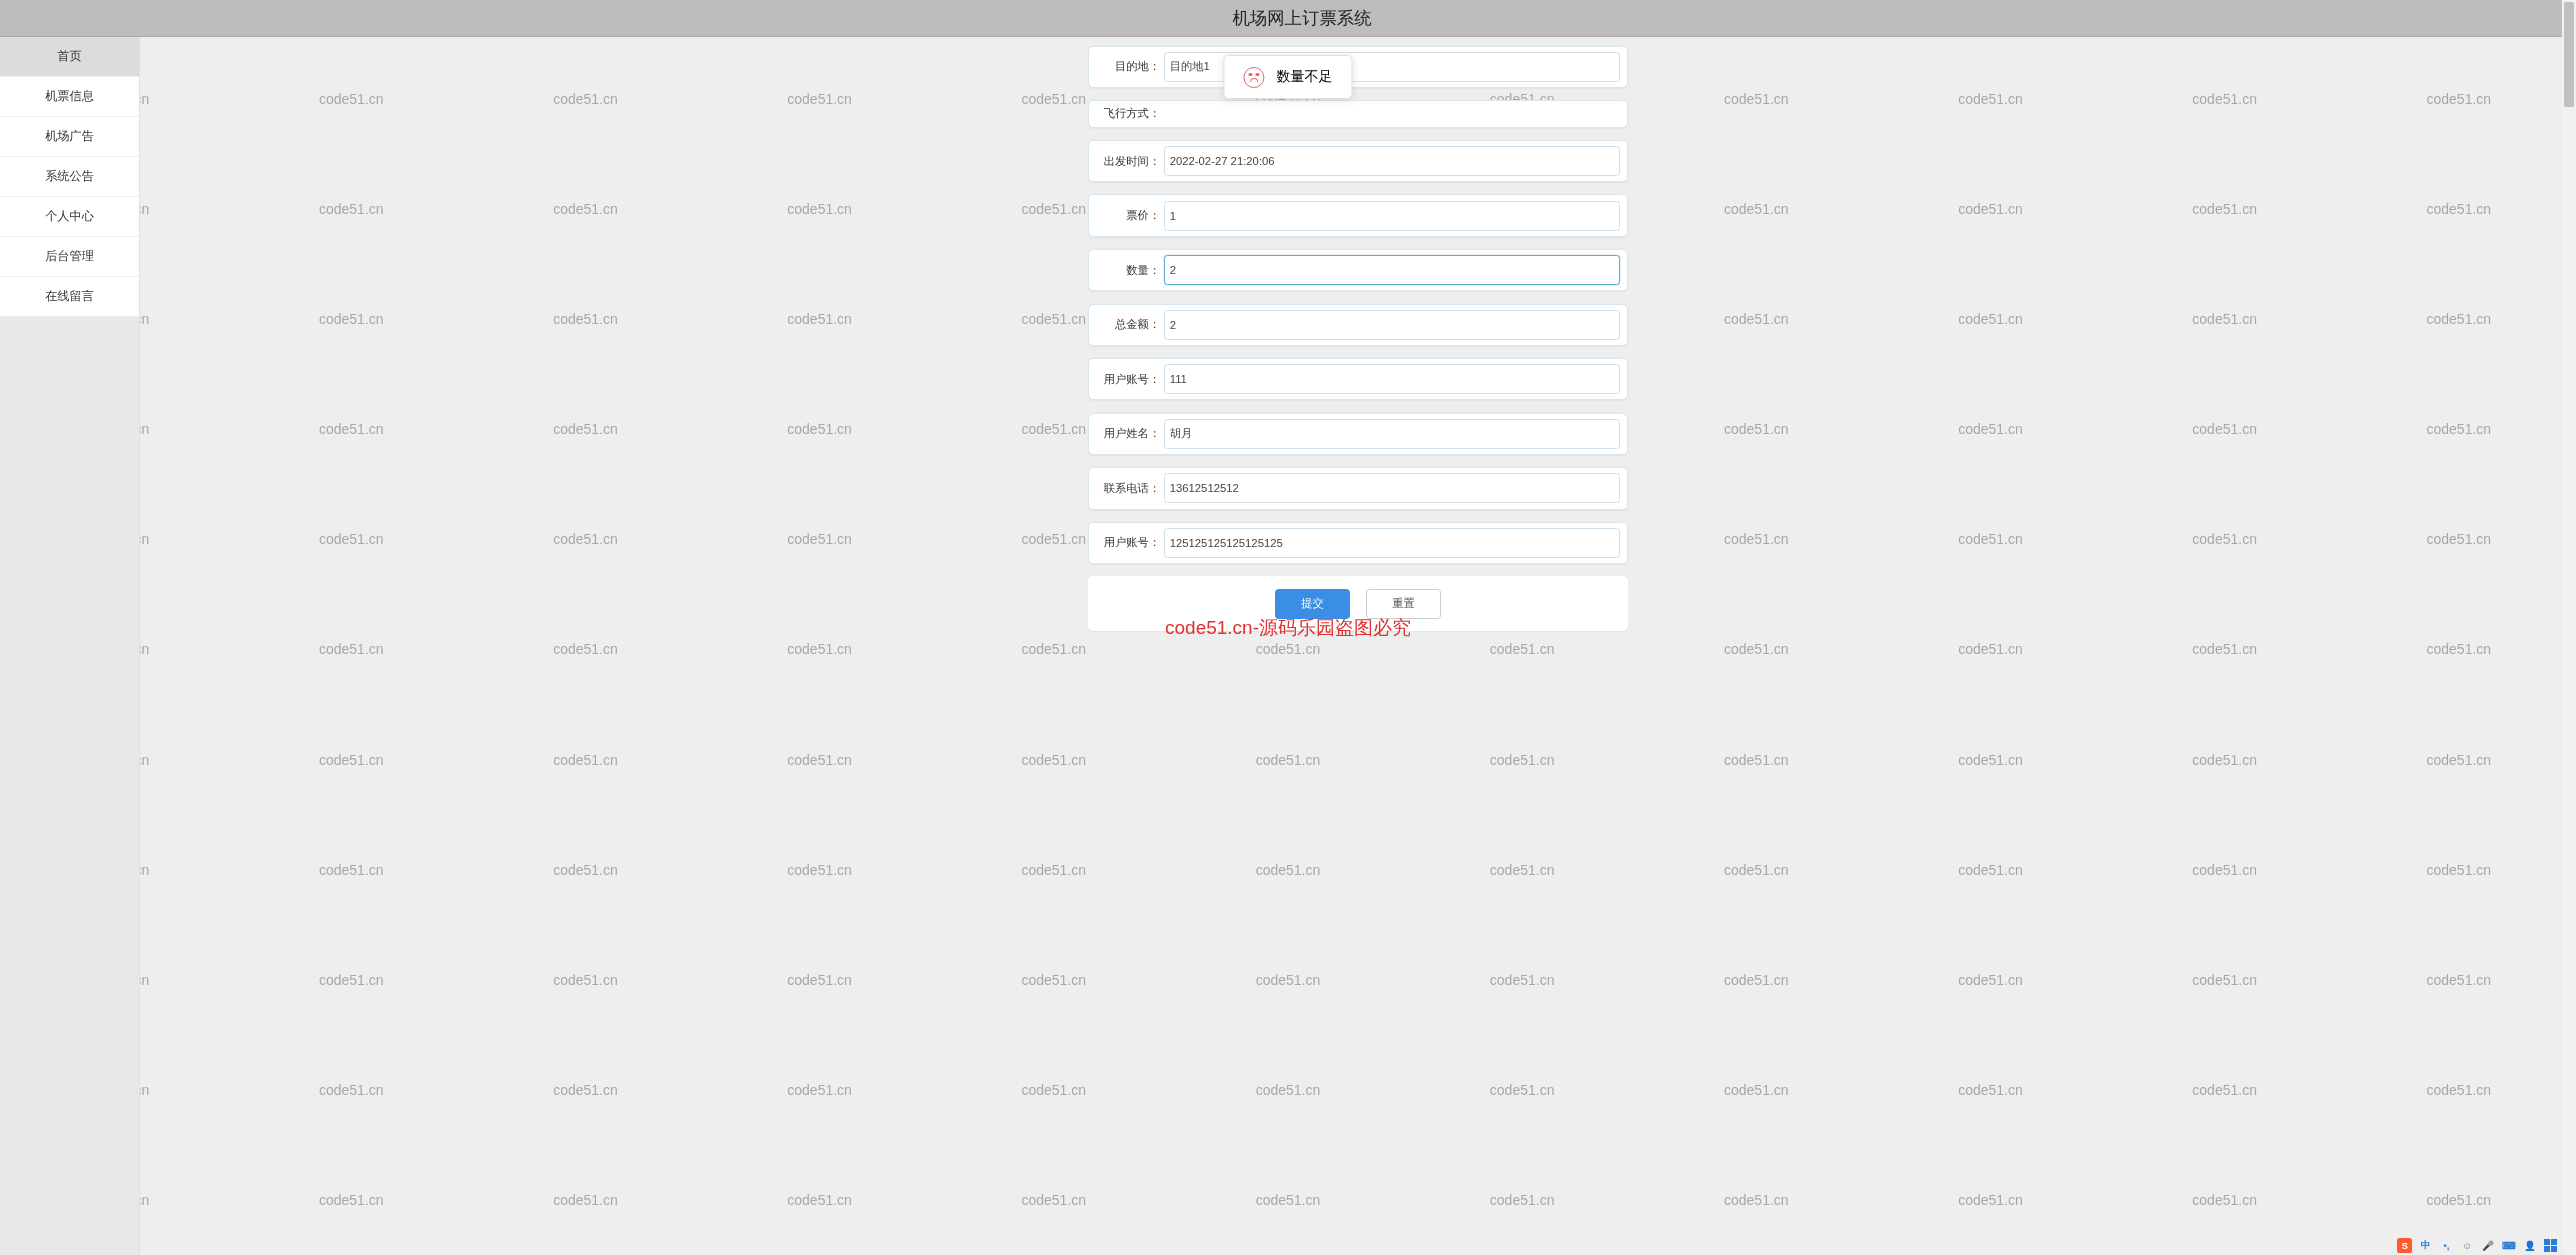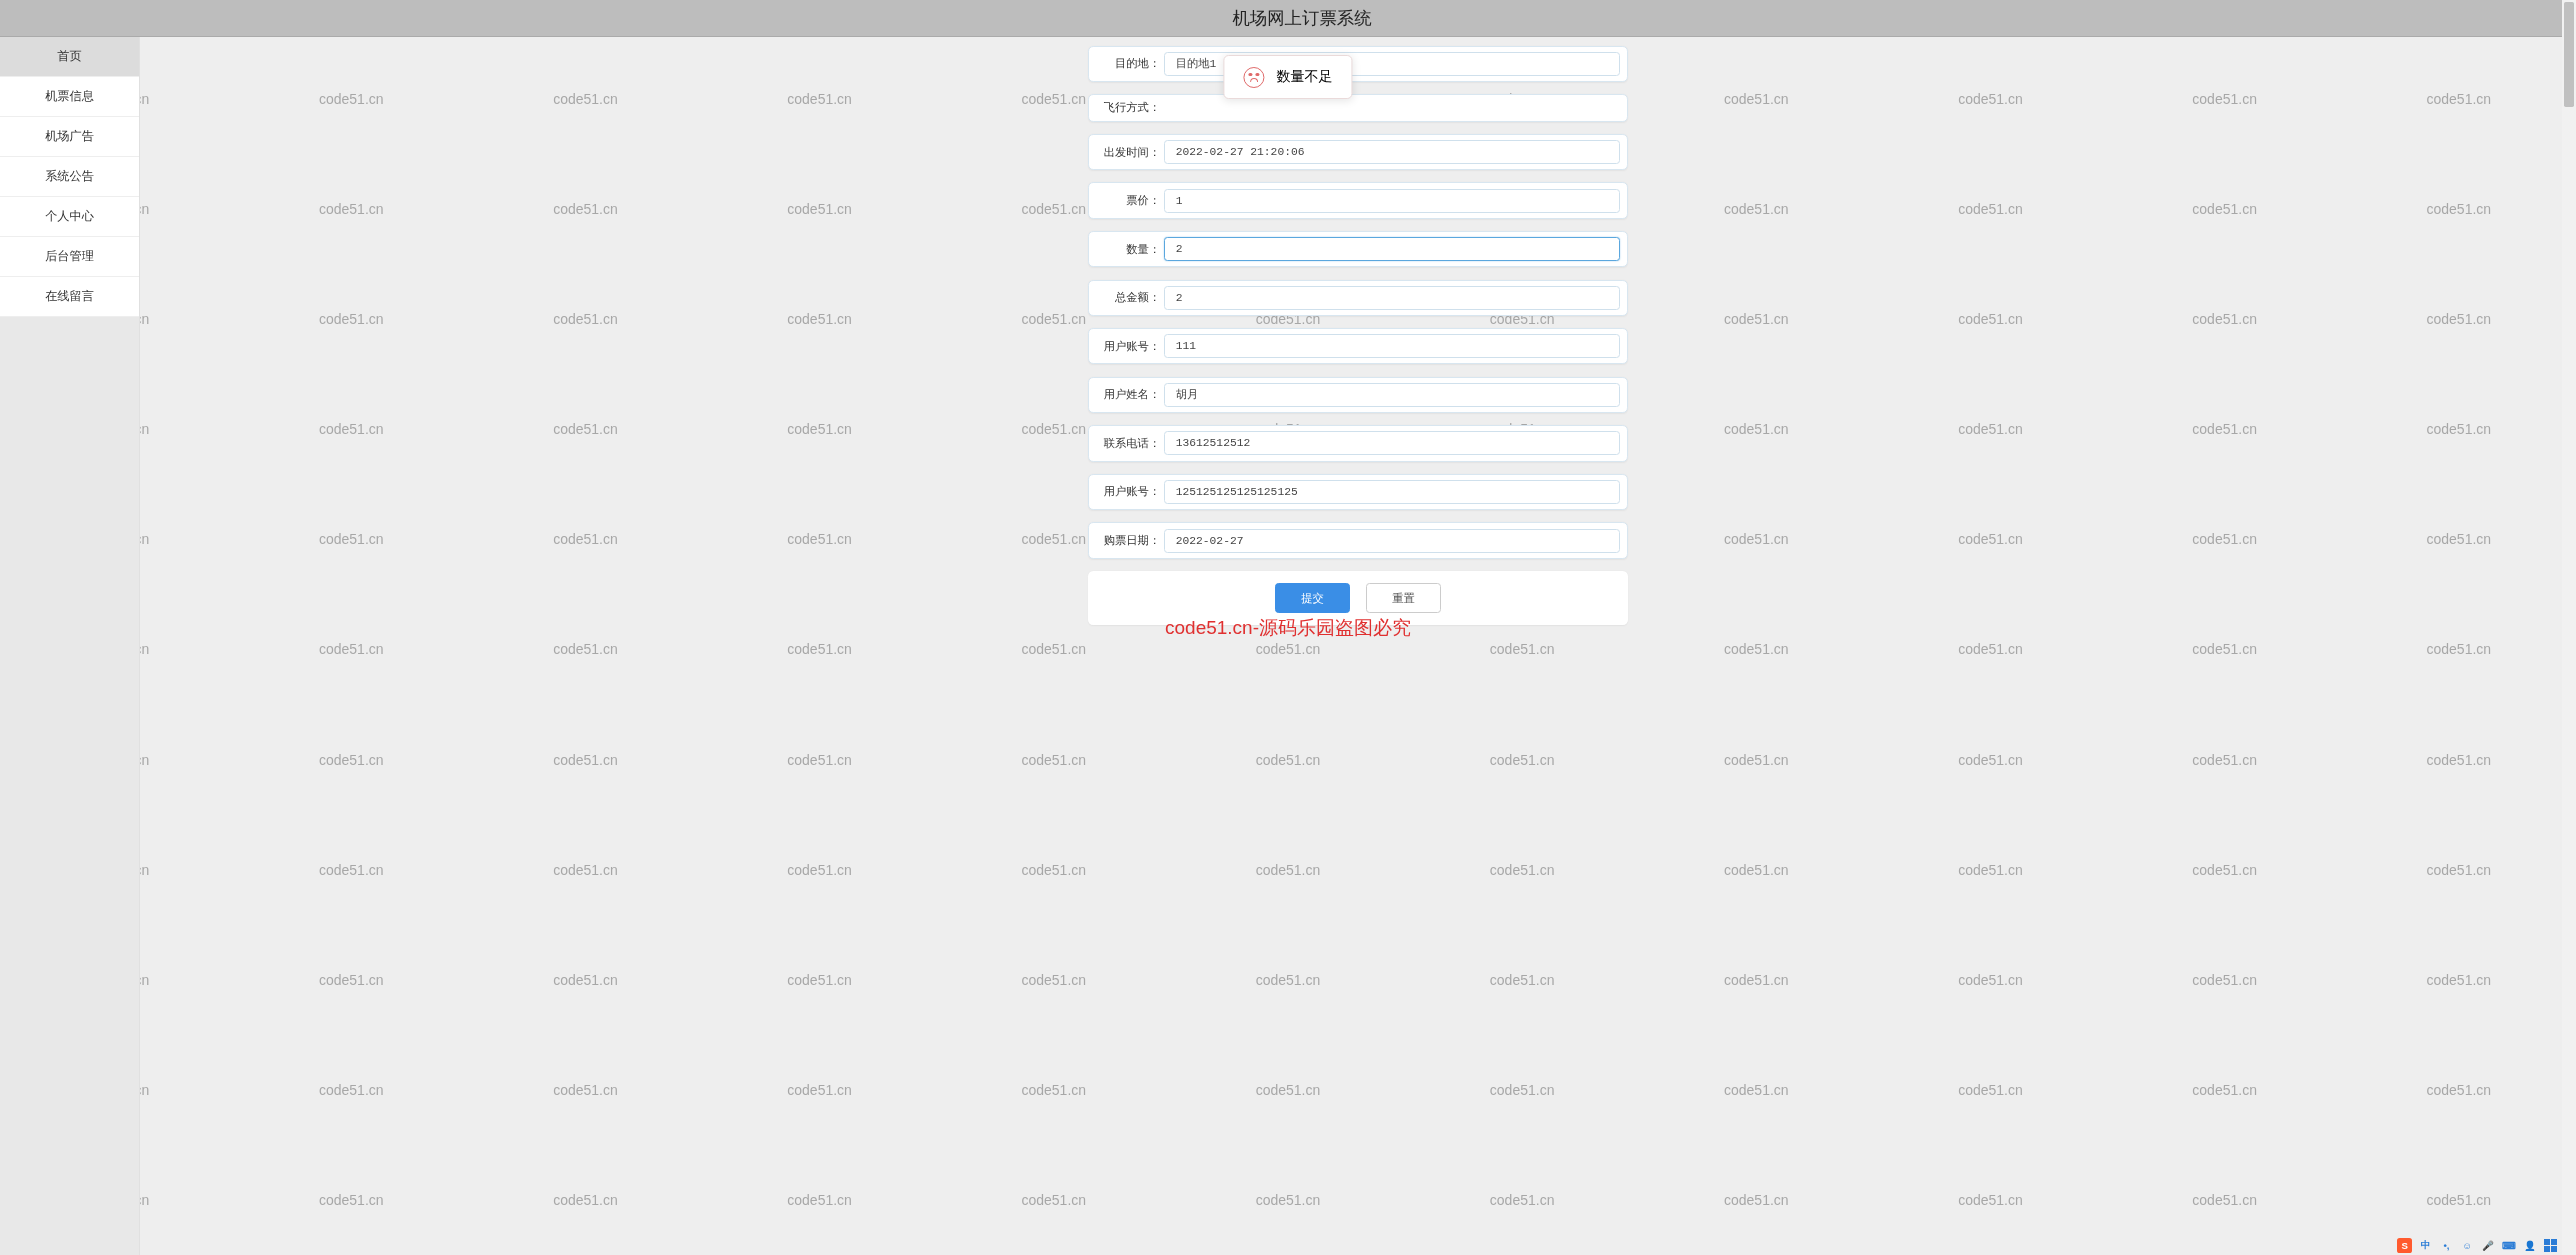--- a/index.html
+++ b/index.html
@@ -47,22 +47,22 @@
     .form-row {
       display: flex; align-items: center;
       background: #ffffff; border-radius: 5.2px;
       border: 0.9px solid #d8e6f0; padding: 5.2px 7px;
       box-shadow: 0 0.9px 1.7px rgba(0,0,0,0.05);
     }
     .form-label {
       width: 68px; text-align: right; font-size: 11.3px; color: #333; padding-right: 3.5px;
     }
     .form-input {
-      flex: 1; height: 24px; border: 0.9px solid #cfe0ec; border-radius: 3.5px;
-      padding: 0 11px; font-size: 11.3px; color: #444; outline: none; font-family: Liberation Mono, monospace;
+      flex: 1; height: 30px; border: 0.9px solid #cfe0ec; border-radius: 3.5px;
+      padding: 0 5px; font-size: 11.3px; color: #444; outline: none;
     }
     .form-input.active { border-color: #5aa7de; box-shadow: 0 0 1.7px rgba(90,167,222,0.6); }
 
     .button-row {
       display: flex; justify-content: center; gap: 16px;
       background: #ffffff; border-radius: 5.2px; padding: 12.2px;
       box-shadow: 0 0.9px 1.7px rgba(0,0,0,0.05);
     }
     .btn {
       min-width: 75px; height: 30px; border-radius: 3.5px; font-size: 11.3px; cursor: pointer;
@@ -344,24 +344,20 @@
       <div class="form-row">
         <div class="form-label">联系电话：</div>
         <input class="form-input" value="13612512512" style="">
       </div>
 
       <div class="form-row">
         <div class="form-label">用户账号：</div>
         <input class="form-input" value="125125125125125125" style="">
       </div>
 
-      <div class="form-row">
-        <div class="form-label">购票日期：</div>
-        <input class="form-input" value="2022-02-27" style="">
-      </div>
 
       <div class="button-row">
         <div class="btn primary">提交</div>
         <div class="btn">重置</div>
       </div>
 
     </div>
   </div>
 </div>
 

